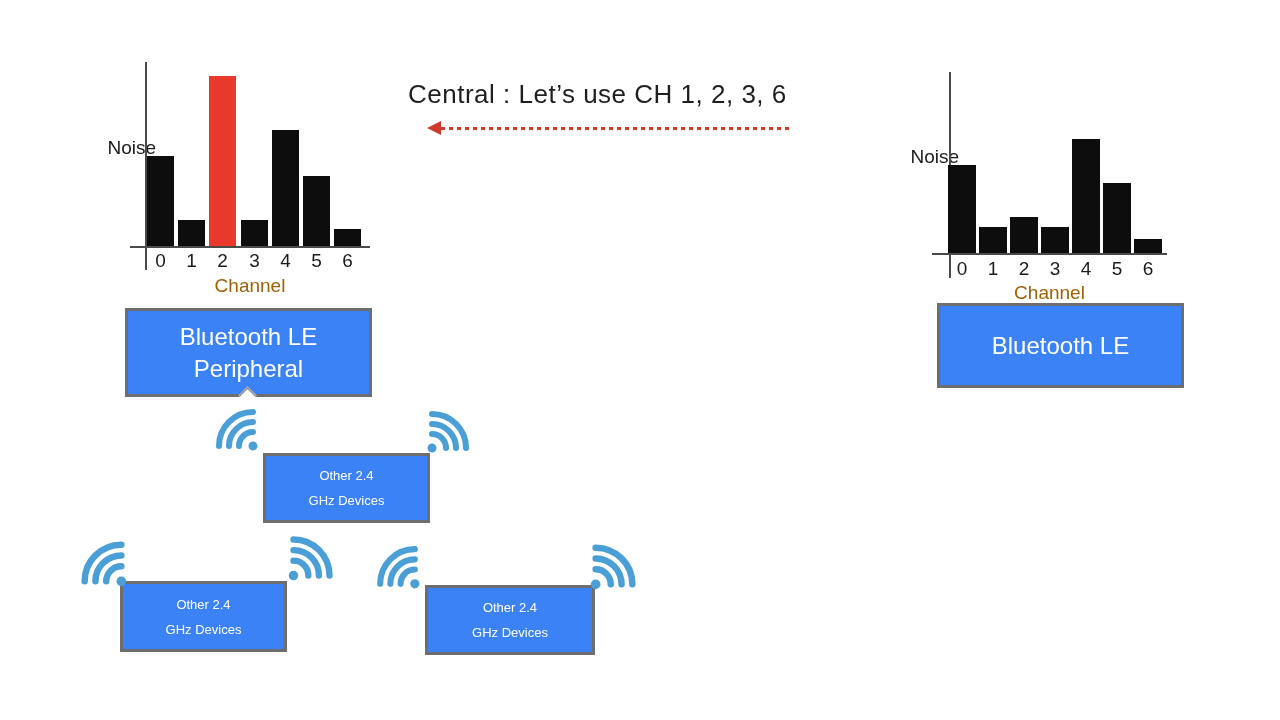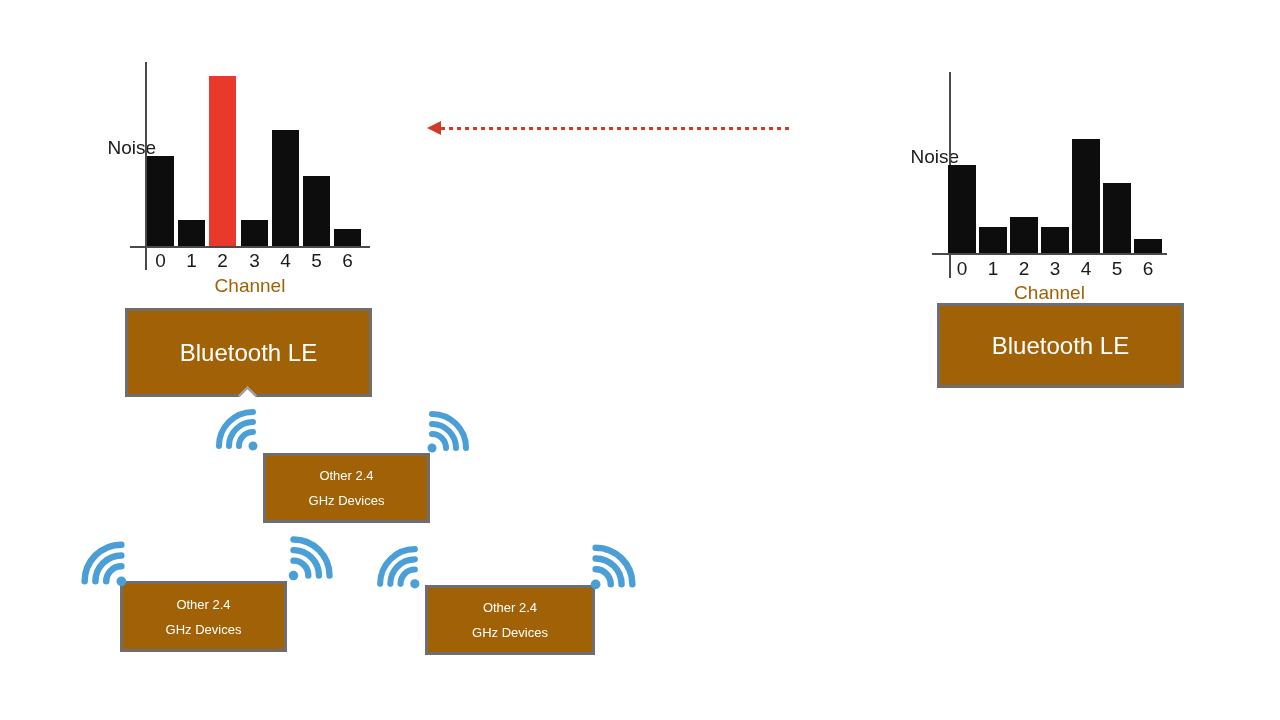--- a/index.html
+++ b/index.html
@@ -41,21 +41,21 @@
     position:absolute; text-align:center;
     font-size:19px; color:#a16207;
   }
   .tick {
     position:absolute; text-align:center;
     font-size:19px; color:#1b1b1b;
   }
 
   
   .node-box {
-    position:absolute; background:#a16207; border:3px solid #6e6e6e;
+    position:absolute; background:#3b82f6; border:3px solid #6e6e6e;
     color:#ffffff; text-align:center; display:flex; flex-direction:column;
     justify-content:center; box-sizing:border-box;
   }
   .node-box.big   { font-size:24px; line-height:32px; }
   .node-box.small { font-size:13px; line-height:25px; }
 
   
   .notch {
     position:absolute; left:241px; top:389px; width:11px; height:11px;
     background:#ffffff; border-left:2px solid #9a9a9a; border-top:2px solid #9a9a9a;
@@ -74,20 +74,21 @@
     <defs>
       <g id="wifi-sym" fill="none" stroke-linecap="round">
         <circle cx="16" cy="84" r="9" stroke="none" fill="#4a9fd6"></circle>
         <path d="M16 56 A28 28 0 0 1 44 84" stroke="#4a9fd6" stroke-width="12"></path>
         <path d="M16 36 A48 48 0 0 1 64 84" stroke="#4a9fd6" stroke-width="12"></path>
         <path d="M16 16 A68 68 0 0 1 84 84" stroke="#4a9fd6" stroke-width="12"></path>
       </g>
     </defs>
   </svg>
 
+  <div class="caption">Central : Let’s use CH 1, 2, 3, 6</div>
 
   <div class="arrow">
     <div class="arrow-head"></div>
     <div class="arrow-line"></div>
   </div>
 
   <div class="chart" style="left:85px; top:55px;">
     <div class="ylabel" style="width: 55px; top: 82px;">Noise</div>
     <div class="yaxis" style="left: 60px; top: 7px; height: 208px;"></div>
     <div class="xaxis" style="left: 45px; top: 191px; width: 240px;"></div>
@@ -132,20 +133,21 @@
         <div class="tick" style="left: 156px; width: 28px; top: 196px;">3</div>
         <div class="tick" style="left: 187px; width: 28px; top: 196px;">4</div>
         <div class="tick" style="left: 218px; width: 28px; top: 196px;">5</div>
         <div class="tick" style="left: 249px; width: 28px; top: 196px;">6</div>
       </div>
     <div class="xlabel" style="left: 47px; width: 235px; top: 220px;">Channel</div>
   </div>
 
   <div class="node-box big" style="left:125px; top:308px; width:247px; height:89px;">
     <div>Bluetooth LE</div>
+    <div>Peripheral</div>
   </div>
   <div class="notch"></div>
 
   <div class="node-box big" style="left:937px; top:303px; width:247px; height:85px;">
     <div>Bluetooth LE</div>
   </div>
 
   <div class="node-box small" style="left:263px; top:453px; width:167px; height:70px;">
     <div>Other 2.4</div>
     <div>GHz Devices</div>

